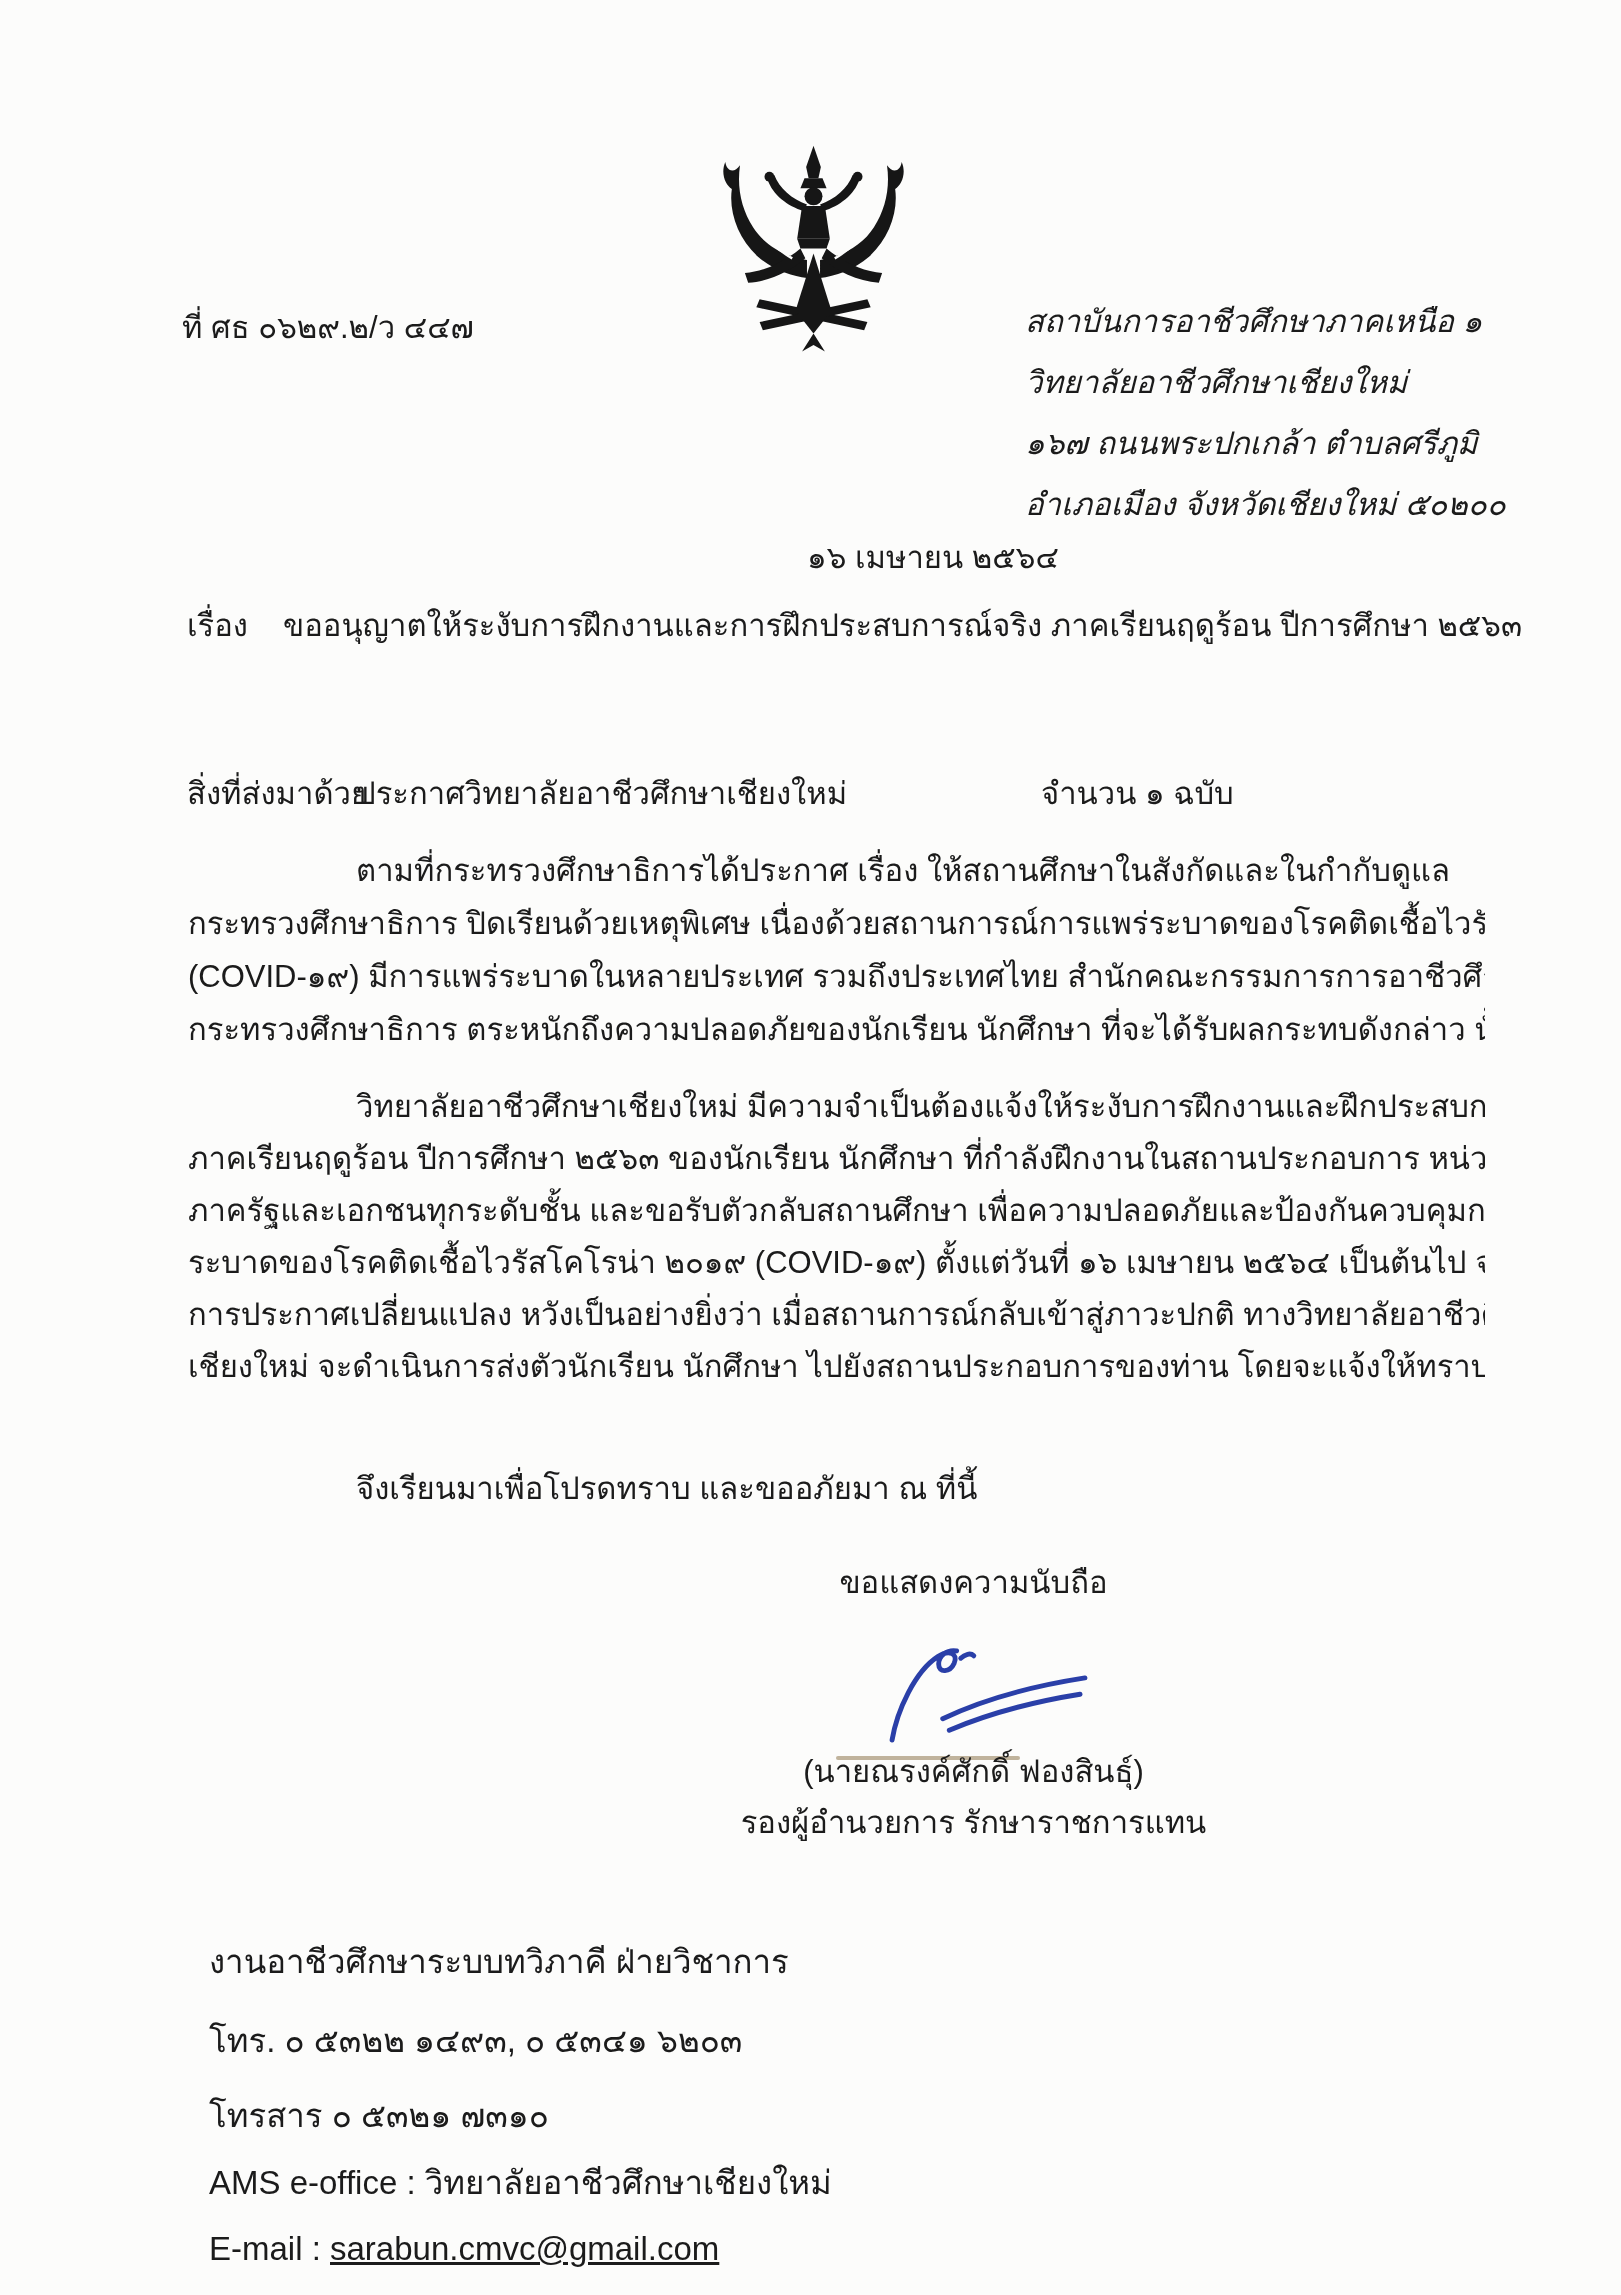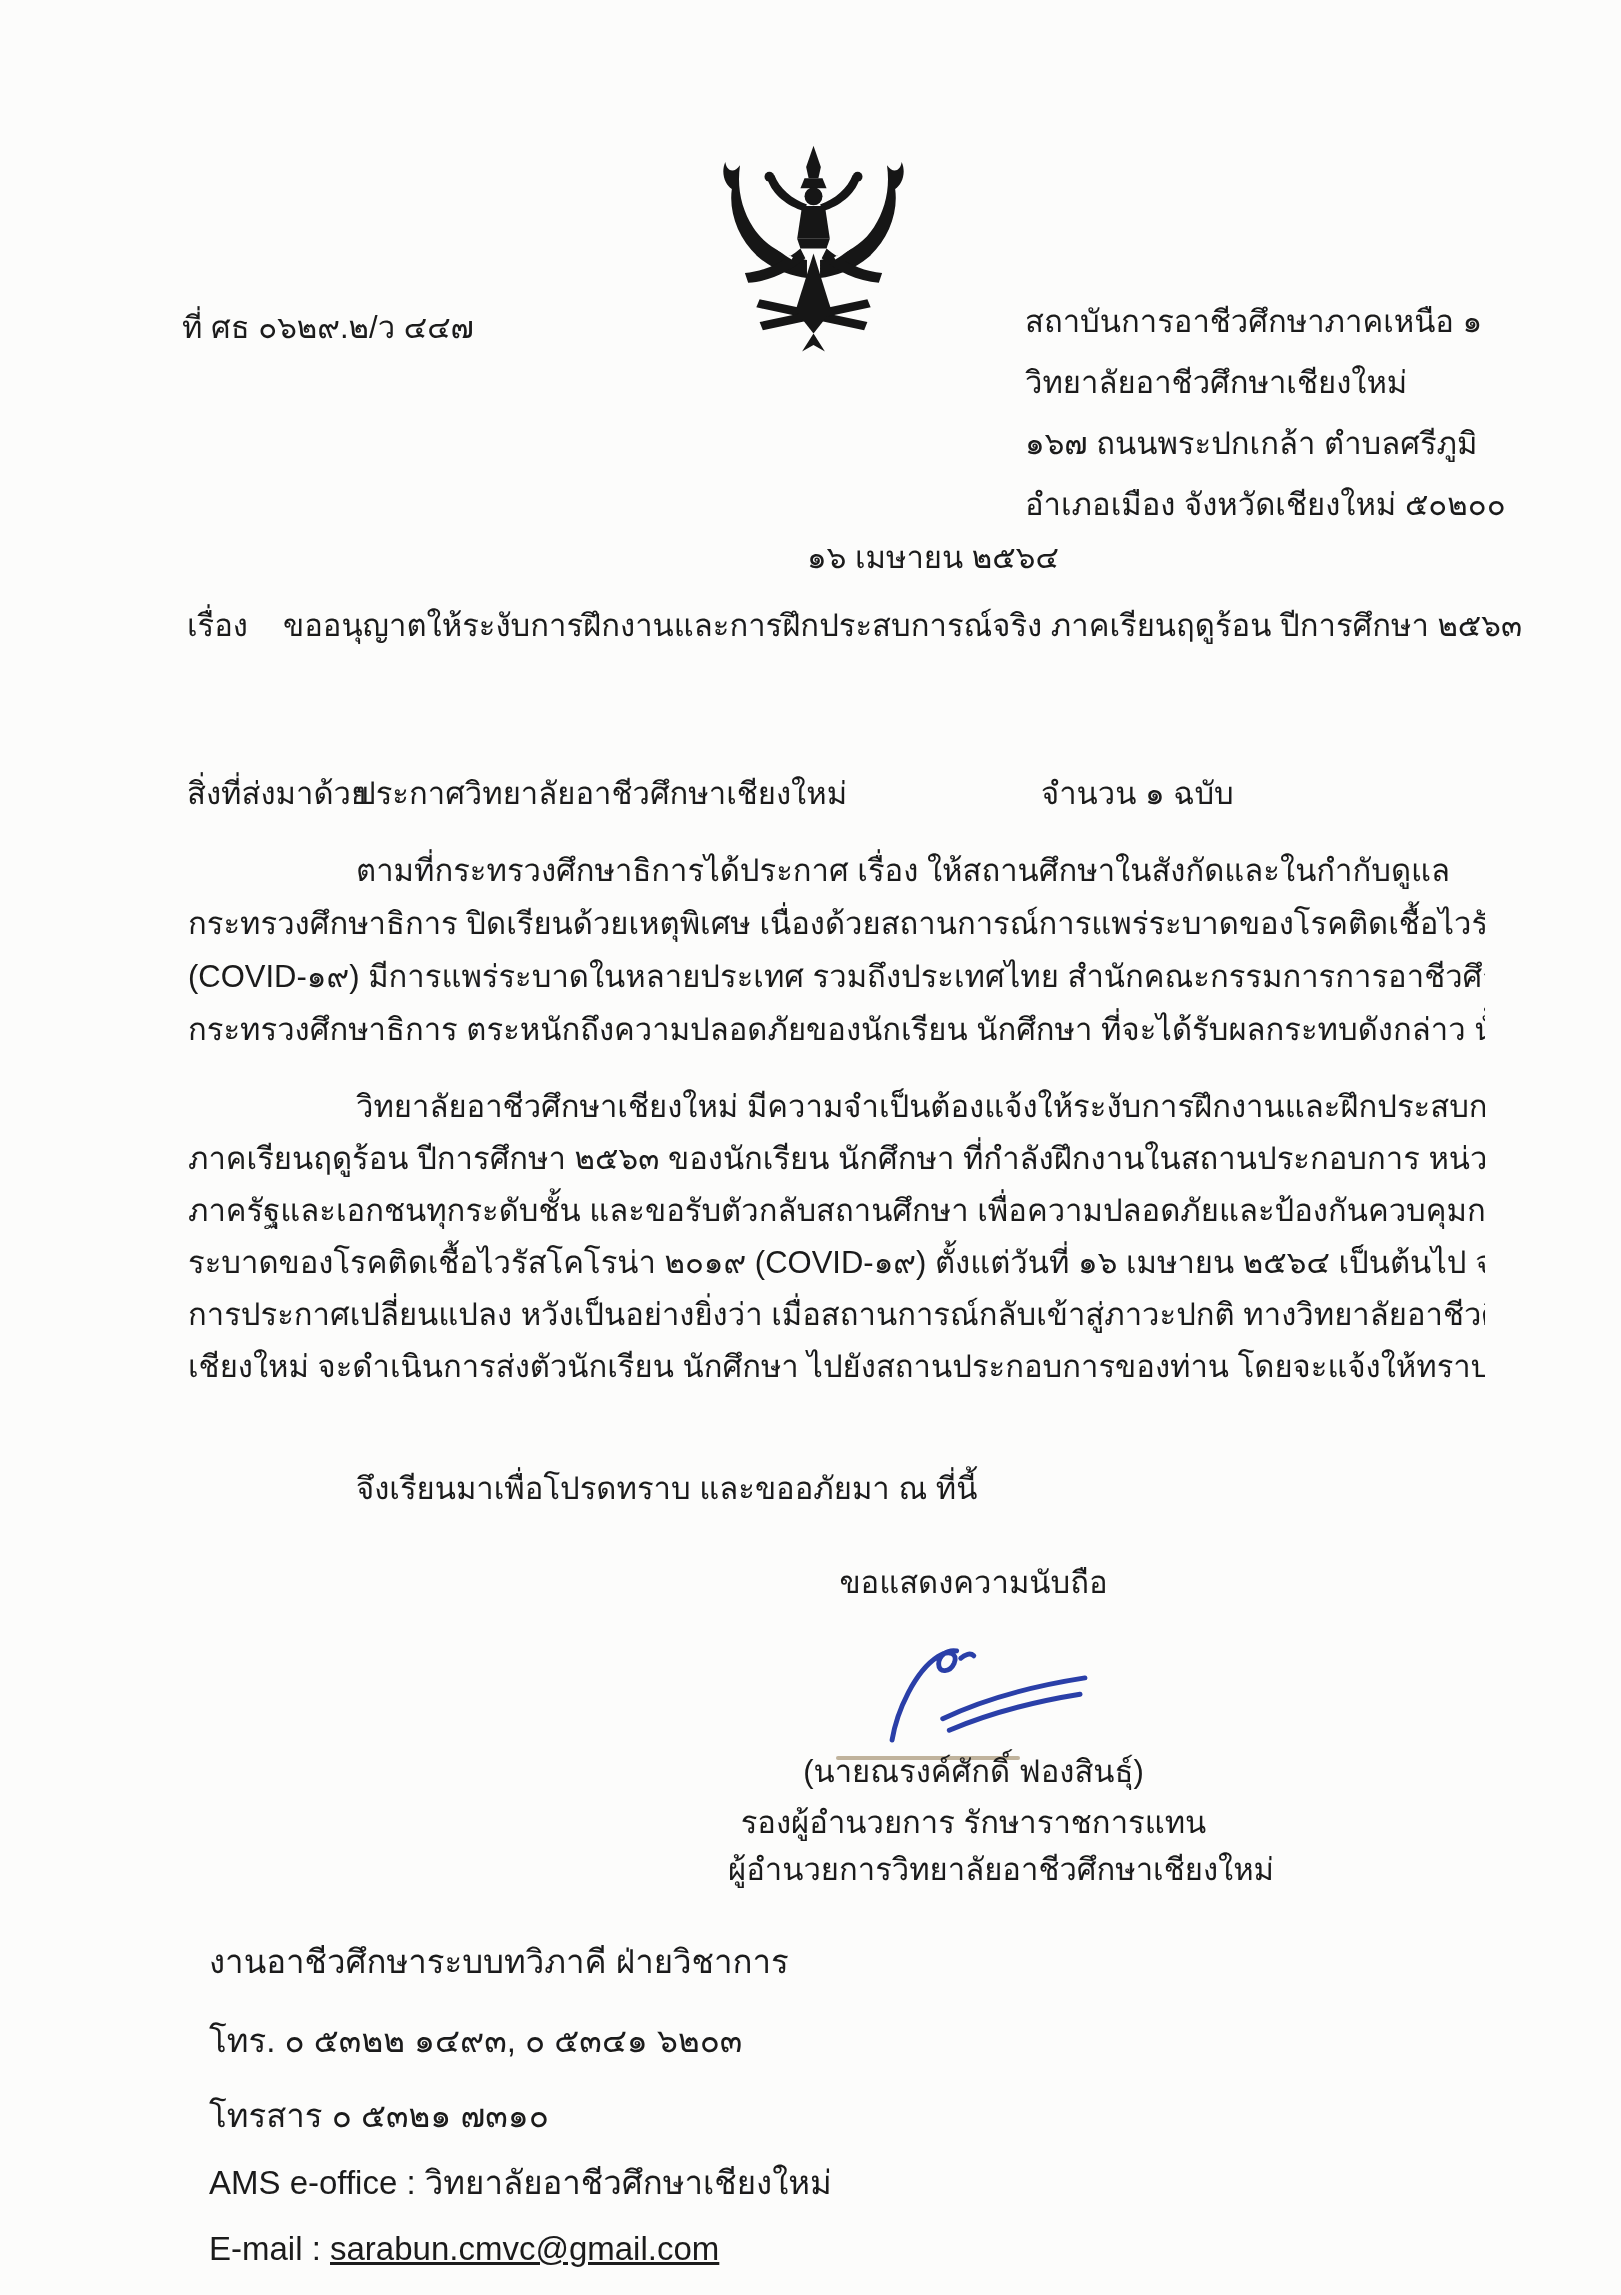--- a/index.html
+++ b/index.html
@@ -15,21 +15,21 @@
     background: #fcfcfb;
     color: #1b1b1b;
     overflow: hidden;
     padding-left: 17px;
   }
   .abs { position: absolute; }
   .t { font-size: 31px; line-height: 49px; white-space: nowrap; }
   .emblem { left: 691px; top: 135px; width: 245px; height: 250px; }
   .doc-number { left: 182px; top: 303px; }
   .sender { left: 1025px; top: 291px; }
-  .sender .line { font-size: 31px; line-height: 61px; white-space: nowrap; }
+  .sender .line { font-size: 31px; line-height: 61px; white-space: nowrap; font-style: italic; }
   .date-line { left: 807px; top: 533px; }
   .hrow { left: 187px; }
   .hrow .label { display: inline-block; vertical-align: top; }
   .row-subject { top: 601px; }
   .row-subject .label { width: 96px; }
   .row-to { top: 689px; }
   .row-to .label { width: 83px; }
   .row-encl { top: 769px; }
   .row-encl .label { width: 169px; }
   .encl-count { left: 1041px; top: 769px; }
@@ -148,21 +148,20 @@
         <path d="M100,22 C105,17 112,15 116,19"></path>
         <path d="M78,96 C128,72 188,56 252,46"></path>
         <path d="M86,110 C138,88 196,74 246,66"></path>
       </g>
     </svg>
   </div>
   <div class="abs sig-fade-line"></div>
 
   <div class="abs t sigblock sig-name">(นายณรงค์ศักดิ์ ฟองสินธุ์)</div>
   <div class="abs t sigblock sig-title1">รองผู้อำนวยการ  รักษาราชการแทน</div>
-  <div class="abs t sigblock sig-title2">ผู้อำนวยการวิทยาลัยอาชีวศึกษาเชียงใหม่</div>
 
   <div class="abs footer-line f-dept">งานอาชีวศึกษาระบบทวิภาคี ฝ่ายวิชาการ</div>
   <div class="abs footer-line f-phone">โทร. ๐ ๕๓๒๒ ๑๔๙๓, ๐ ๕๓๔๑ ๖๒๐๓</div>
   <div class="abs footer-line f-fax">โทรสาร ๐ ๕๓๒๑ ๗๓๑๐</div>
   <div class="abs footer-line f-ams">AMS e-office : วิทยาลัยอาชีวศึกษาเชียงใหม่</div>
   <div class="abs footer-line f-email">
     <span>E-mail : </span><span class="email-link">sarabun.cmvc@gmail.com</span>
   </div>
 
 </div>

